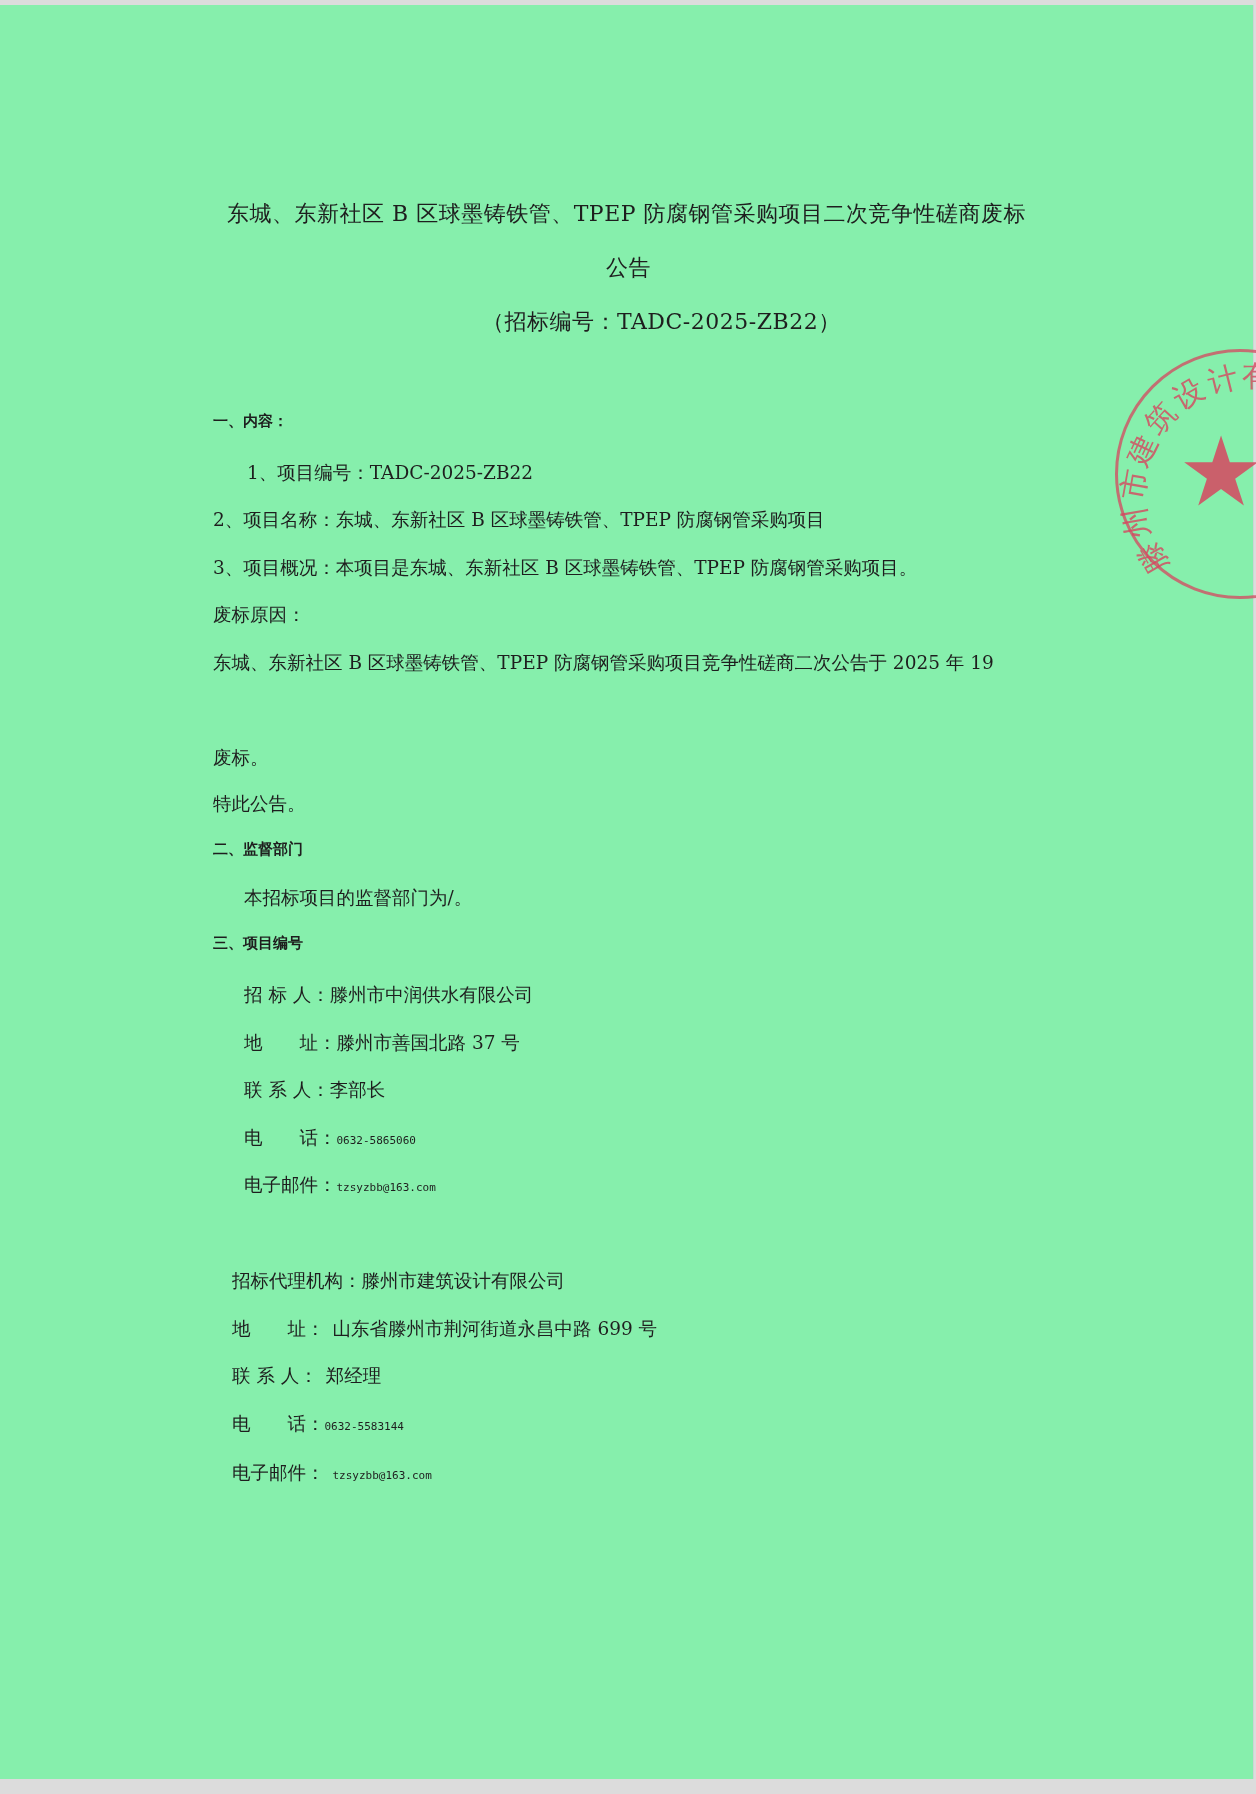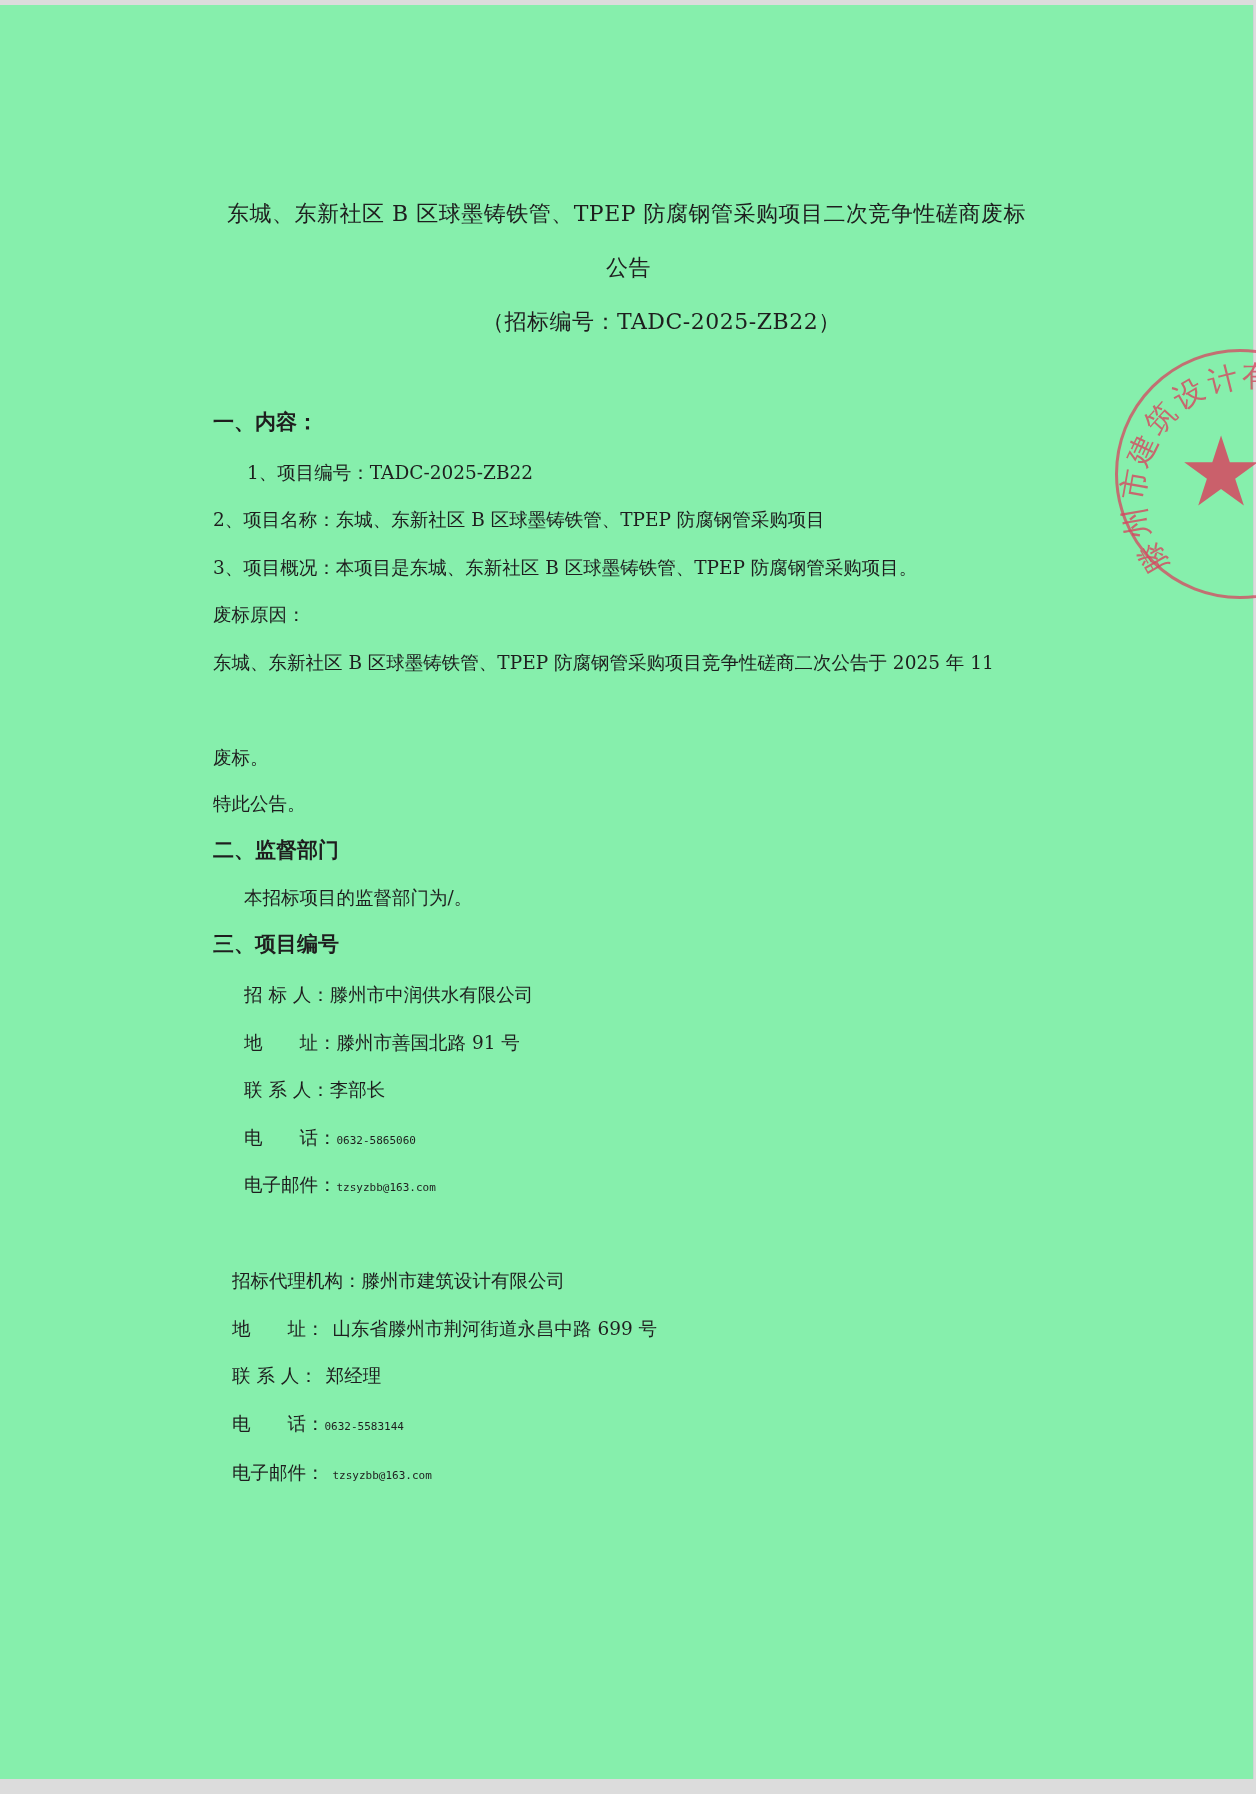--- a/index.html
+++ b/index.html
@@ -9,21 +9,21 @@
     font-family: "DejaVu Serif", "Liberation Serif", serif;
     color: #1e1e1e;
   }
   .page {
     position: absolute; left: 0; top: 5px; width: 1253px; height: 1774px;
     background: #86efac;
     border-right: 1px solid #cfd2d6;
   }
   .line { position: absolute; white-space: nowrap; line-height: 1; }
   .title { font-size: 22px; letter-spacing: 0.5px; }
-  .heading { font-size: 21px; font-weight: bold; font-family: Liberation Mono, monospace; }
+  .heading { font-size: 15px; font-weight: bold; font-family: Liberation Sans, sans-serif; }
   .body { font-size: 18.5px; }
   .mono { font-family: "DejaVu Sans Mono", "Liberation Mono", monospace; font-size: 11px; }
   .label { display: inline-block; }
   .stamp {
     position: absolute; left: 1115px; top: 344px; width: 250px; height: 250px;
     border-radius: 50%;
     border: 3px solid rgba(214, 70, 95, 0.75);
     box-sizing: border-box;
     color: rgba(214, 70, 95, 0.8);
   }
@@ -43,35 +43,35 @@
 
   <div class="line title" style="left:227px; top:198px;">东城、东新社区 B 区球墨铸铁管、TPEP 防腐钢管采购项目二次竞争性磋商废标</div>
   <div class="line title" style="left:606px; top:252px;">公告</div>
   <div class="line title" style="left:482px; top:306px;">（招标编号：TADC-2025-ZB22）</div>
 
   <div class="line heading" style="left:213px; top:408px;">一、内容：</div>
   <div class="line body" style="left:247px; top:459px;">1、项目编号：TADC-2025-ZB22</div>
   <div class="line body" style="left:213px; top:506px;">2、项目名称：东城、东新社区 B 区球墨铸铁管、TPEP 防腐钢管采购项目</div>
   <div class="line body" style="left:213px; top:554px;">3、项目概况：本项目是东城、东新社区 B 区球墨铸铁管、TPEP 防腐钢管采购项目。</div>
   <div class="line body" style="left:213px; top:601px;">废标原因：</div>
-  <div class="line body" style="left:213px; top:649px;">东城、东新社区 B 区球墨铸铁管、TPEP 防腐钢管采购项目竞争性磋商二次公告于 2025 年 11</div>
+  <div class="line body" style="left:213px; top:649px;">东城、东新社区 B 区球墨铸铁管、TPEP 防腐钢管采购项目竞争性磋商二次公告于 2025 年 19</div>
   <div class="line body" style="left:213px; top:744px;">废标。</div>
   <div class="line body" style="left:213px; top:790px;">特此公告。</div>
 
   <div class="line heading" style="left:213px; top:836px;">二、监督部门</div>
   <div class="line body" style="left:244px; top:884px;">本招标项目的监督部门为/。</div>
 
   <div class="line heading" style="left:213px; top:930px;">三、项目编号</div>
 
   <div>
     <div class="line body" style="left:244px; top:981px;">
       <span class="label">招 标 人：</span><span>滕州市中润供水有限公司</span>
     </div>
     <div class="line body" style="left:244px; top:1029px;">
-      <span class="label">地　　址：</span><span>滕州市善国北路 91 号</span>
+      <span class="label">地　　址：</span><span>滕州市善国北路 37 号</span>
     </div>
     <div class="line body" style="left:244px; top:1076px;">
       <span class="label">联 系 人：</span><span>李部长</span>
     </div>
     <div class="line body" style="left:244px; top:1124px;">
       <span class="label">电　　话：</span><span class="mono">0632-5865060</span>
     </div>
     <div class="line body" style="left:244px; top:1171px;">
       <span class="label">电子邮件：</span><span class="mono">tzsyzbb@163.com</span>
     </div>

